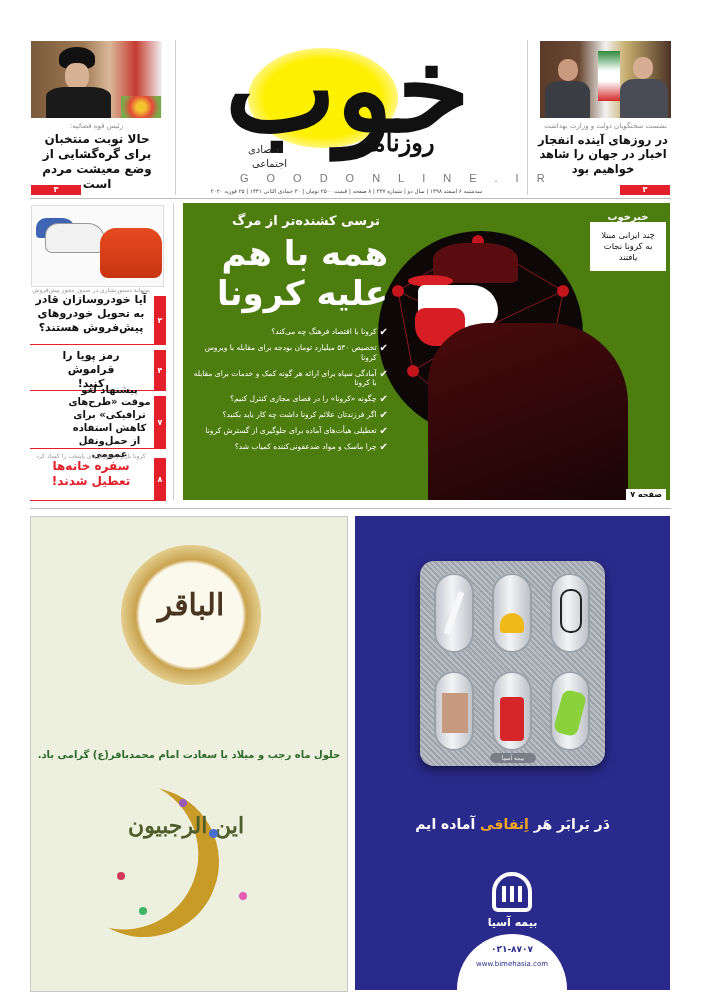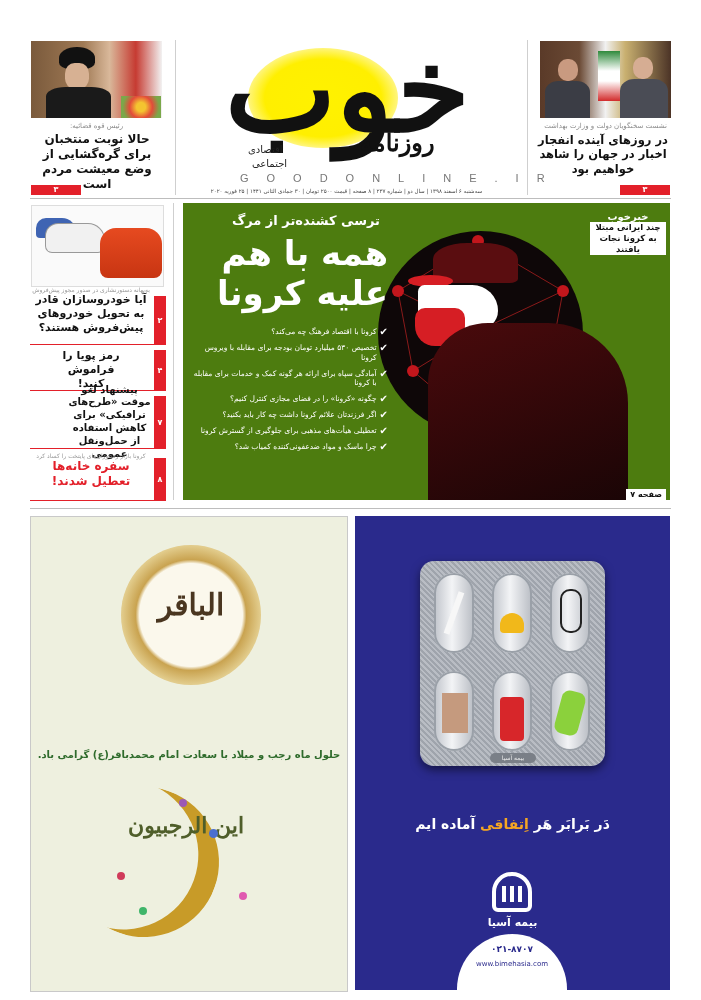--- a/index.html
+++ b/index.html
@@ -164,31 +164,31 @@
     <div class="bullet">
         <span class="check">✔</span>
         <span>چگونه «کرونا» را در فضای مجازی کنترل کنیم؟</span>
       </div>
     <div class="bullet">
         <span class="check">✔</span>
         <span>اگر فرزندتان علائم کرونا داشت چه کار باید بکنید؟</span>
       </div>
     <div class="bullet">
         <span class="check">✔</span>
-        <span>تعطیلی هیأت‌های مذهبی برای جلوگیری از گسترش کرونا</span>
+        <span>تعطیلی هیأت‌های آماده برای جلوگیری از گسترش کرونا</span>
       </div>
     <div class="bullet">
         <span class="check">✔</span>
         <span>چرا ماسک و مواد ضدعفونی‌کننده کمیاب شد؟</span>
       </div>
   </div>
 
   <div class="abs" style="right:4px;top:8px;width:76px;">
     <div style="color:#fff;font-size:10px;font-weight:bold;text-align:center;">خبرخوب</div>
-    <div style="background:#fff;color:#111;font-size:8.5px;font-weight:bold;text-align:center;line-height:1.3;padding:0;">چند ایرانی مبتلا به کرونا نجات یافتند</div>
+    <div style="background:#fff;color:#111;font-size:8.5px;font-weight:normal;text-align:center;line-height:1.3;padding:8px;">چند ایرانی مبتلا به کرونا نجات یافتند</div>
   </div>
   <div class="abs" style="right:4px;bottom:0;background:#fff;color:#111;font-size:8px;font-weight:bold;padding:1px 4px;">صفحه ۷</div>
 </div>
 
 <div class="hline" style="left:30px;top:508px;width:641px;background:#bdbdbd;"></div>
 
 <div class="ad-left">
   <div class="abs" style="left:90px;top:28px;width:140px;height:140px;border-radius:50%;background:radial-gradient(circle,#fbf8ec 0%,#fbf8ec 52%,#c9a350 56%,#e2cc8c 70%,#caa85a 82%,rgba(238,240,223,0) 100%);"></div>
   <div class="abs" style="left:0;top:232px;width:316px;text-align:center;color:#2e6b2b;font-size:10px;font-weight:bold;">حلول ماه رجب و میلاد با سعادت امام محمدباقر(ع) گرامی باد.</div>
   <div class="abs" style="left:110px;top:70px;width:100px;text-align:center;font-family:'DejaVu Serif',serif;font-size:30px;font-weight:bold;color:#4a3620;">الباقر</div>

